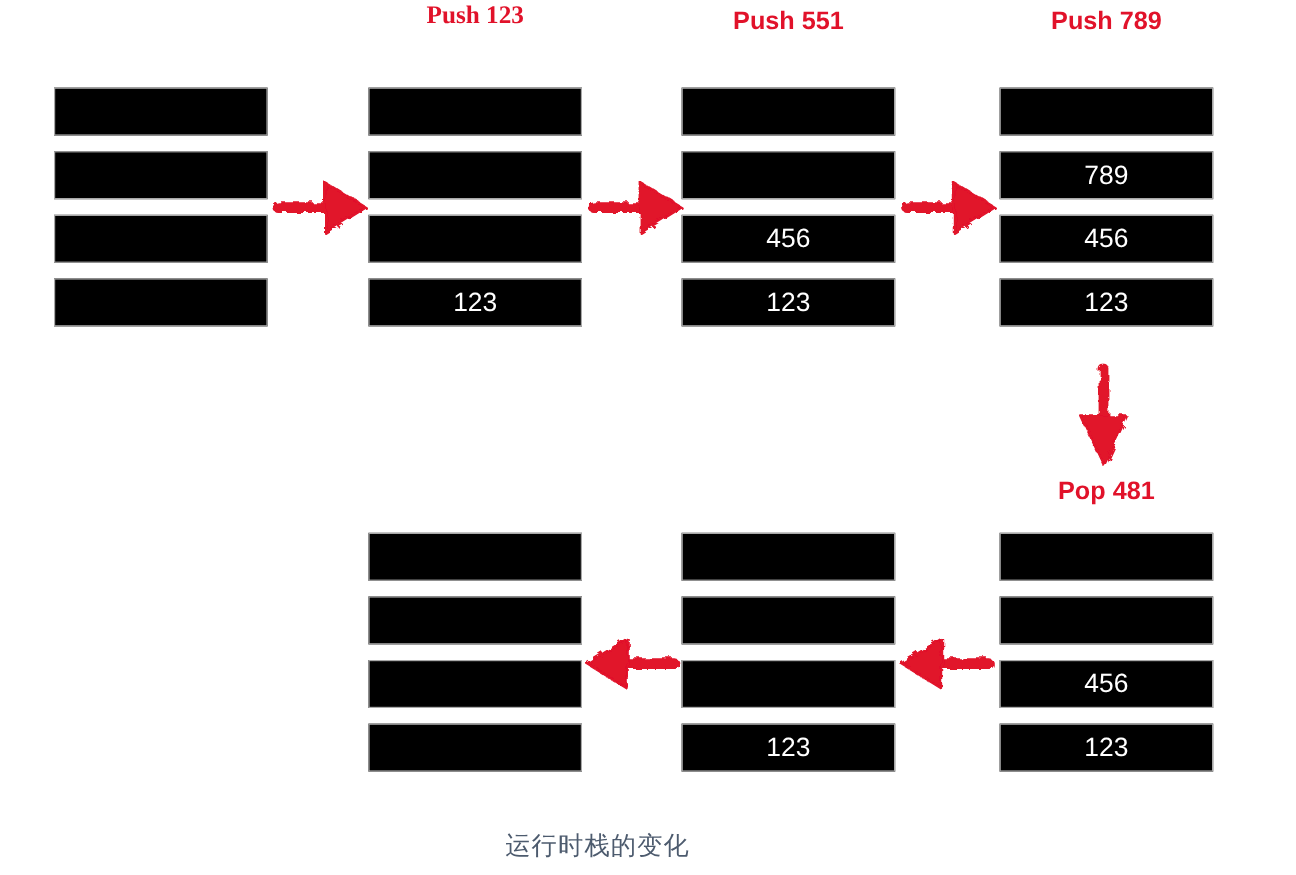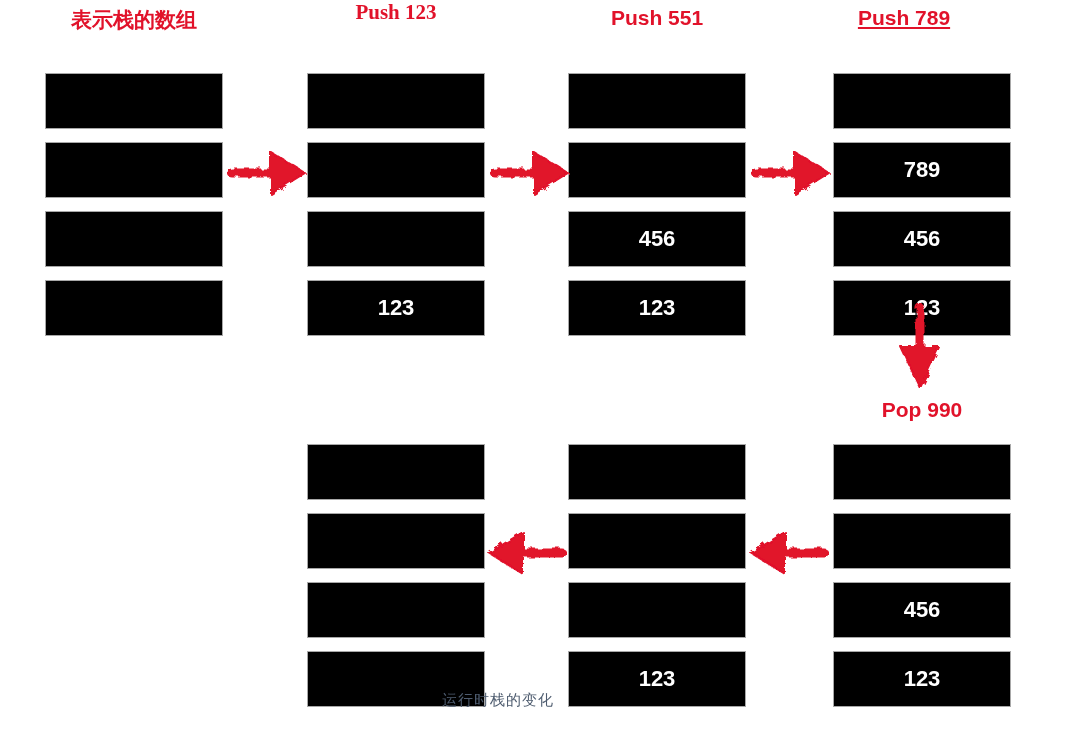--- a/index.html
+++ b/index.html
@@ -6,49 +6,48 @@
   .canvas {
     position:relative; width:1080px; height:729px; background:#ffffff;
     font-family:"Liberation Sans", sans-serif; overflow:hidden;
   }
   .col-label {
     position:absolute; width:178px; text-align:center;
     font-size:21px; font-weight:bold; color:#e1122a; white-space:nowrap;
   }
   .bars { position:absolute; width:178px; }
   .cell {
-    height:56px; margin-bottom:13px; box-sizing:border-box;
+    height:40px; margin-bottom:13px; box-sizing:border-box;
     background:#000000; border:1px solid #a8a8a8;
     display:flex; align-items:center; justify-content:center;
-    color:#ffffff; font-size:22px; font-weight:bold;
+    color:#ffffff; font-size:22px; font-weight:normal;
   }
   .arrow { position:absolute; }
   .caption {
     position:absolute; left:308px; top:691px; width:380px; text-align:center;
-    font-size:15px; letter-spacing:1px; color:#4d5b6e;
+    font-size:21px; letter-spacing:1px; color:#4d5b6e;
   }
 </style>
 </head>
 <body>
 
 <div class="canvas">
 
   <svg width="0" height="0" style="position:absolute" aria-hidden="true">
     <defs>
       <filter id="crayon" x="-25%" y="-25%" width="150%" height="150%">
         <feTurbulence type="fractalNoise" baseFrequency="0.12" numOctaves="3" result="n"></feTurbulence>
         <feDisplacementMap in="SourceGraphic" in2="n" scale="6"></feDisplacementMap>
       </filter>
     </defs>
   </svg>
 
-  <div class="col-label" style="left:45px; top:6px;">表示栈的数组</div>
   <div class="col-label" style="left:307px; top:0;font-family:Liberation Serif, serif;">Push 123</div>
   <div class="col-label" style="left:568px; top:6px;">Push 551</div>
-  <div class="col-label" style="left:815px; top:6px;text-decoration:underline;">Push 789</div>
+  <div class="col-label" style="left:833px; top:6px;">Push 789</div>
 
   <div class="bars" style="left:45px; top:73px;">
     <div class="cell"></div>
     <div class="cell"></div>
     <div class="cell"></div>
     <div class="cell"></div>
   </div>
   <div class="bars" style="left:307px; top:73px;">
     <div class="cell"></div>
     <div class="cell"></div>
@@ -87,21 +86,21 @@
     </g>
   </svg>
 
   <svg class="arrow" style="left:898px; top:303px;" width="44" height="88" viewBox="0 0 44 88">
     <g filter="url(#crayon)" fill="#e1122a" stroke="#e1122a">
       <path d="M22 5 V48" fill="none" stroke-width="9" stroke-linecap="round"></path>
       <path d="M3 44 L41 44 L22 85 Z" stroke-width="2" stroke-linejoin="round"></path>
     </g>
   </svg>
 
-  <div class="col-label" style="left:833px; top:398px;">Pop 990</div>
+  <div class="col-label" style="left:833px; top:398px;">Pop 481</div>
 
   <div class="bars" style="left:307px; top:444px;">
     <div class="cell"></div>
     <div class="cell"></div>
     <div class="cell"></div>
     <div class="cell"></div>
   </div>
   <div class="bars" style="left:568px; top:444px;">
     <div class="cell"></div>
     <div class="cell"></div>

